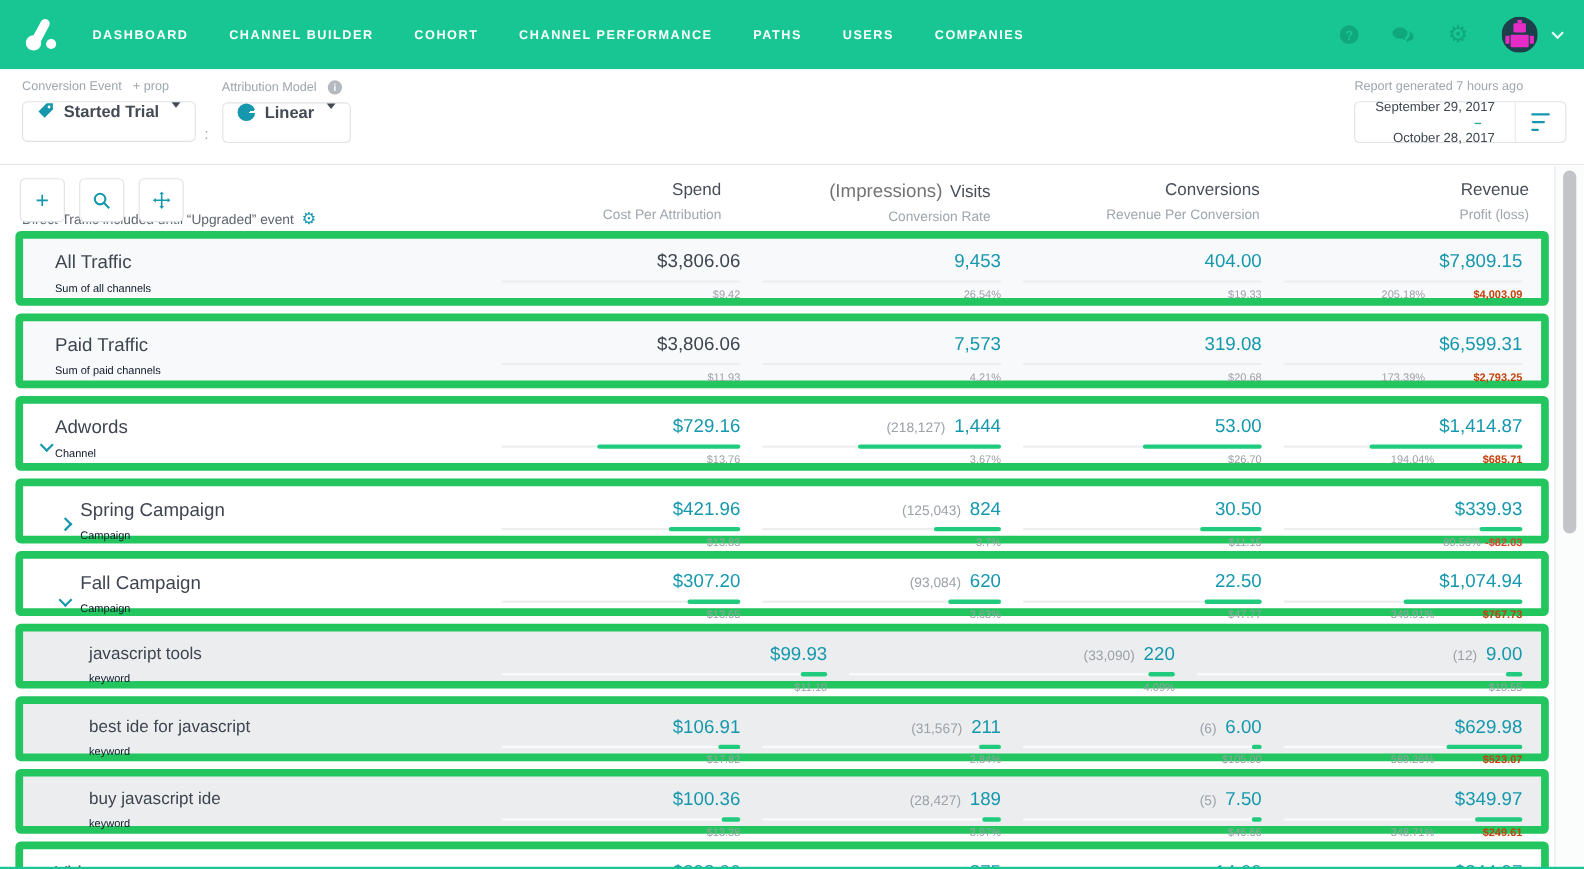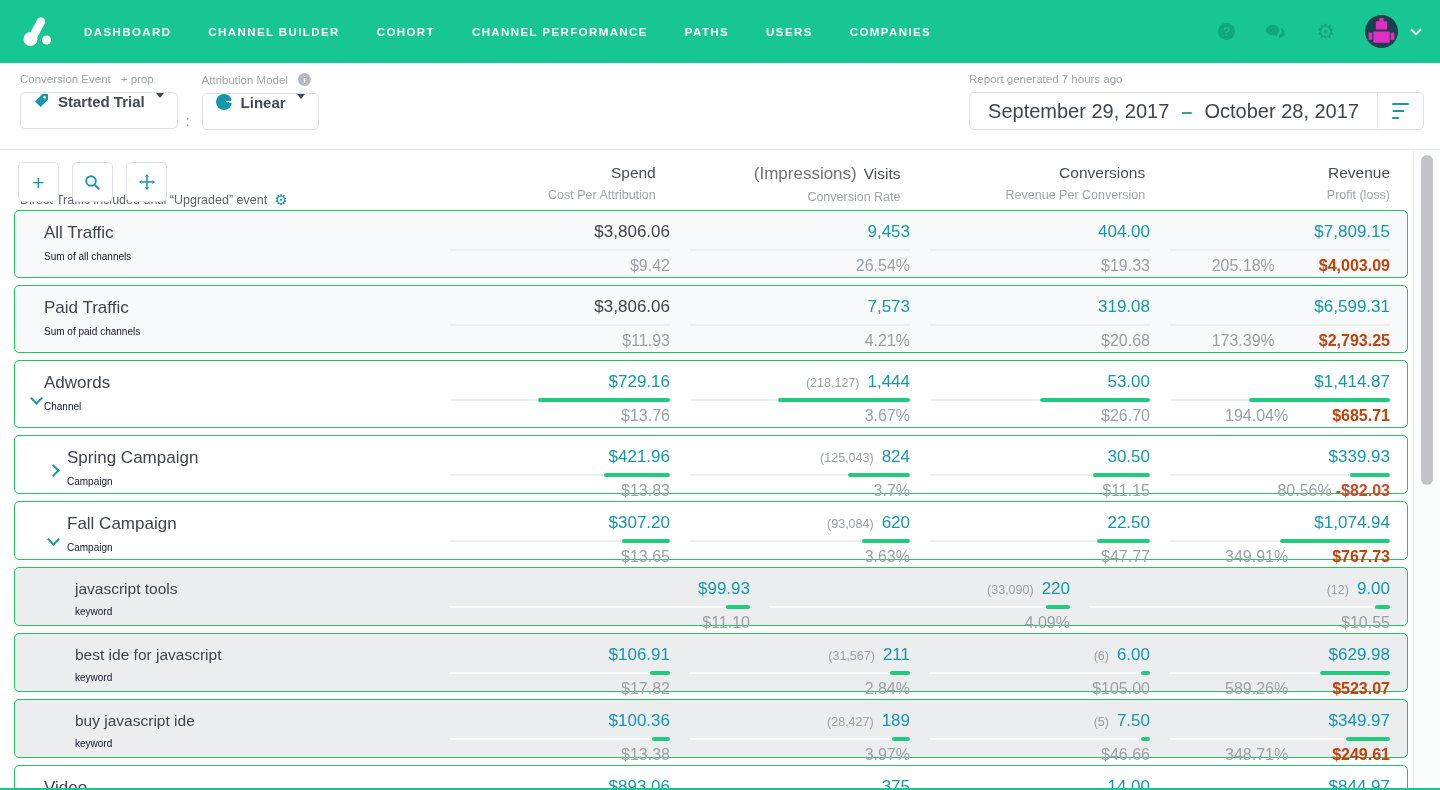--- a/index.html
+++ b/index.html
@@ -32,21 +32,21 @@
   .group2 { margin-left:4px; }
   .pie-icon { width:16px; height:16px; border-radius:50%;
               background:conic-gradient(#1598AD 0 78deg, #fff 78deg 96deg, #1598AD 96deg 360deg); }
   .info-icon { width:13px; height:13px; border-radius:50%; background:#B3B9BF; color:#fff; font-size:9px; font-weight:bold;
                display:inline-flex; align-items:center; justify-content:center; font-style:normal; }
   .fb-note { position:absolute; left:20px; top:129px; font-size:12.5px; color:#5E656D; display:flex; gap:7px; align-items:center; }
   .note-gear { color:#1598AD; font-size:15px; line-height:1; cursor:pointer; }
   .fb-right { position:absolute; right:16px; top:10px; }
   .datebox { margin-top:0; height:38px; border:1px solid #DFE2E5; border-radius:5px; background:#fff;
              display:flex; align-items:center; }
-  .datebox .dates { display:flex; align-items:flex-end; padding:0 18px; font-size:20px; color:#3F4650; cursor:pointer; }
+  .datebox .dates { display:flex; align-items:flex-end; padding:0 18px; font-size:12px; color:#3F4650; cursor:pointer;flex-direction:column; }
   .date-dash { color:#2AA899; margin:0 12px; font-weight:bold; }
   .sort-seg { border-left:1px solid #E4E6E9; align-self:stretch; width:46px; display:flex; flex-direction:column;
               justify-content:center; align-items:center; cursor:pointer; }
   .sort-seg i { display:block; height:2.6px; background:#1598AD; border-radius:1px; margin:2.2px 0; }
   .sort-seg i:nth-child(1){ width:17px; margin-right:0; align-self:center;}
   .sort-seg i:nth-child(2){ width:12px; transform:translateX(-2.5px);}
   .sort-seg i:nth-child(3){ width:7px; transform:translateX(-5px);}
 
   
   .table-head { position:relative; height:60px; }
@@ -56,21 +56,21 @@
   .tool-btn svg { display:block; }
   .plus-glyph { font-size:21px; color:#1598AD; font-weight:normal; line-height:1; }
   .head-metrics { position:absolute; left:411px; right:50px; top:14px; display:flex; }
   .h-col { flex:1; text-align:right; }
   .h-main { font-size:15.5px; color:#474E58; }
   .h-pre { font-size:17px; color:#737373; margin-right:7px; }
   .h-sub { font-size:12.5px; color:#9FA6AD; margin-top:6px; }
 
   
   .rows { padding:0 32px 0 14px; }
-  .row { position:relative; height:68px; border:1px solid #22c55e; border-radius:5px; background:#fff;
+  .row { position:relative; height:68px; border:7px solid #22c55e; border-radius:5px; background:#fff;
          margin-bottom:7px; cursor:pointer; }
   .row.summary { background:#F8F9FA; }
   .row.campaign, .row.keyword { height:59px; }
   .row.keyword { background:#ECEDEE; }
   .r-head { position:absolute; top:12px; }
   .indent-0 .r-head { left:29px; }
   .indent-1 .r-head { left:52px; }
   .indent-2 .r-head { left:60px; }
   .r-title { font-size:17px; color:#3E4550; }
   .keyword .r-title { font-size:15.5px; }
@@ -82,21 +82,21 @@
   .indent-1 .chev { left:34px; }
   .metrics { position:absolute; left:415px; right:17px; top:0; bottom:0; display:flex; }
   .m-col { flex:1; position:relative; padding-top:11px; }
   .val-line { display:flex; justify-content:flex-end; align-items:baseline; gap:8px; }
   .pre { font-size:12.5px; color:#9BA1A8; }
   .val { font-size:17px; color:#1598AD; }
   .summary .m-spend .val { color:#3E4550; }
   .track { position:relative; height:2px; background:#ECEEF0; margin:7px 0 0 20px; }
   .keyword .track { background:#FAFBFB; }
   .bar { position:absolute; right:0; top:-1px; height:4px; border-radius:2px; background:#20CB7D; }
-  .sub { font-size:16px; color:#9BA1A8; text-align:right; margin-top:6px; }
+  .sub { font-size:10px; color:#9BA1A8; text-align:right; margin-top:6px; }
   .revsub .pct { color:#9BA1A8; }
   .profit { font-weight:bold; margin-left:4px; }
   .profit.pos { color:#c2410c;margin-left:44px; }
   .profit.neg { color:#D2472B; }
 
   
   .scrollbar { position:absolute; top:151px; right:0; bottom:0; width:27px; background:#FBFCFC; border-left:1px solid #E7E9EB; }
   .scroll-thumb { position:absolute; top:4px; left:7px; width:12px; height:330px; background:#C2C4C7; border-radius:7px; cursor:grab; }
   .bottom-line { position:absolute; left:0; right:0; bottom:0; height:2px; background:#17C693; z-index:9; }
 </style>

